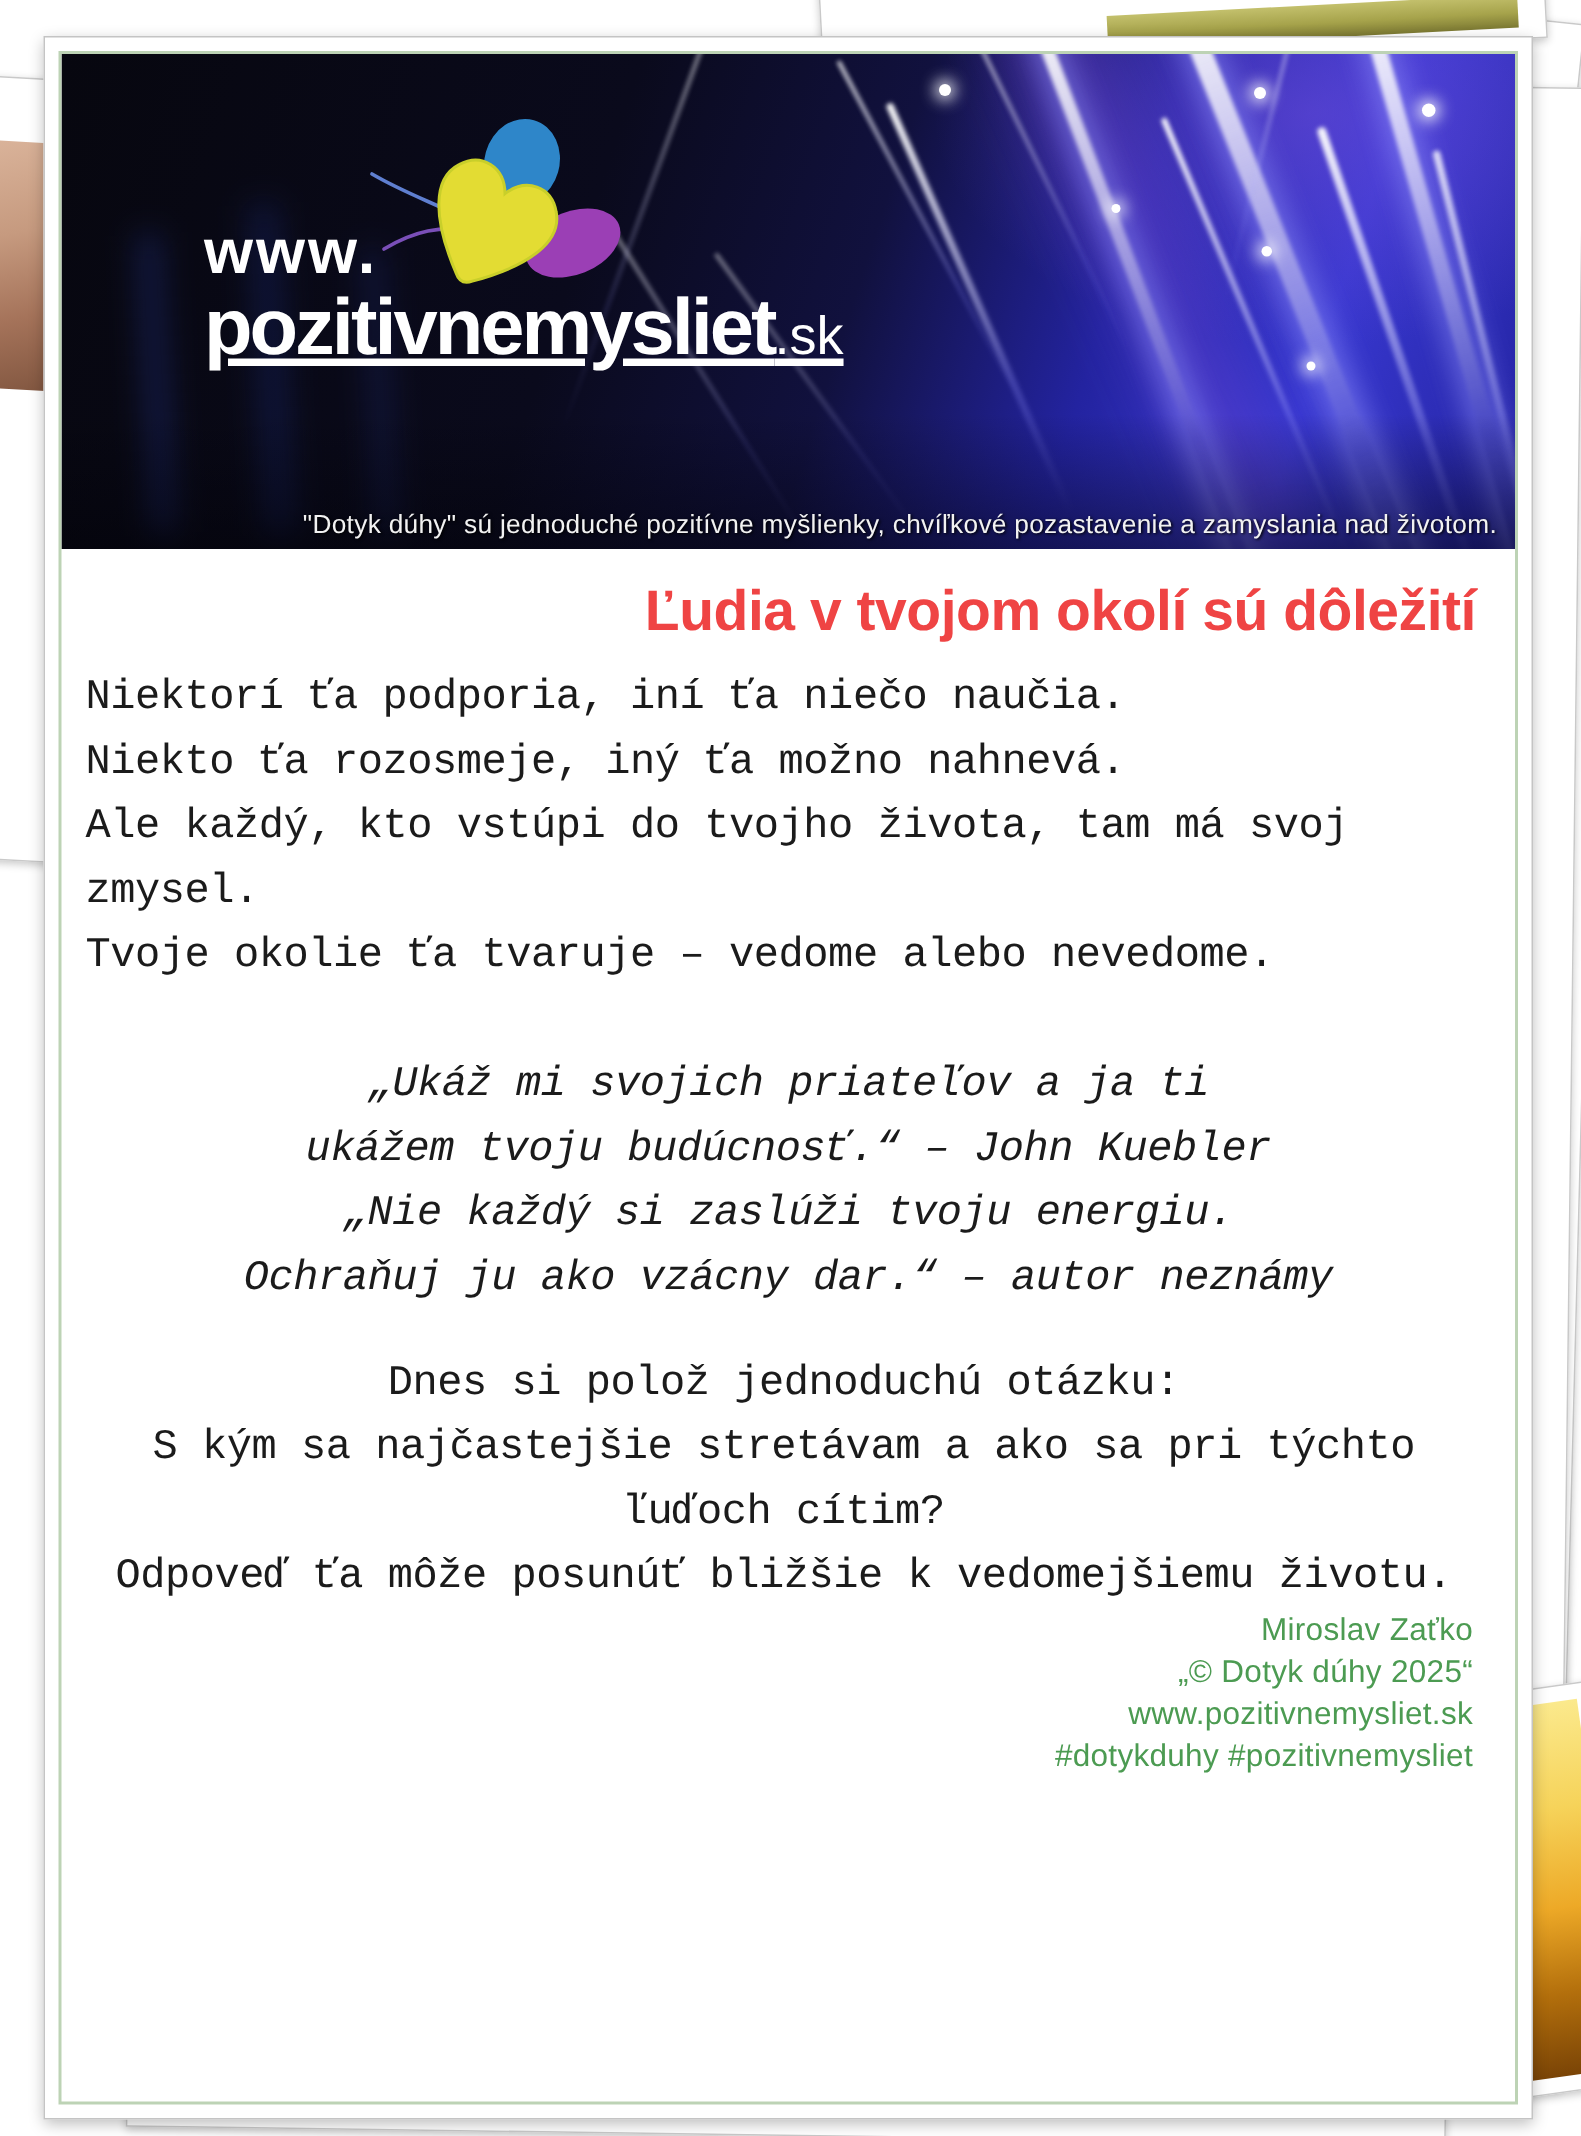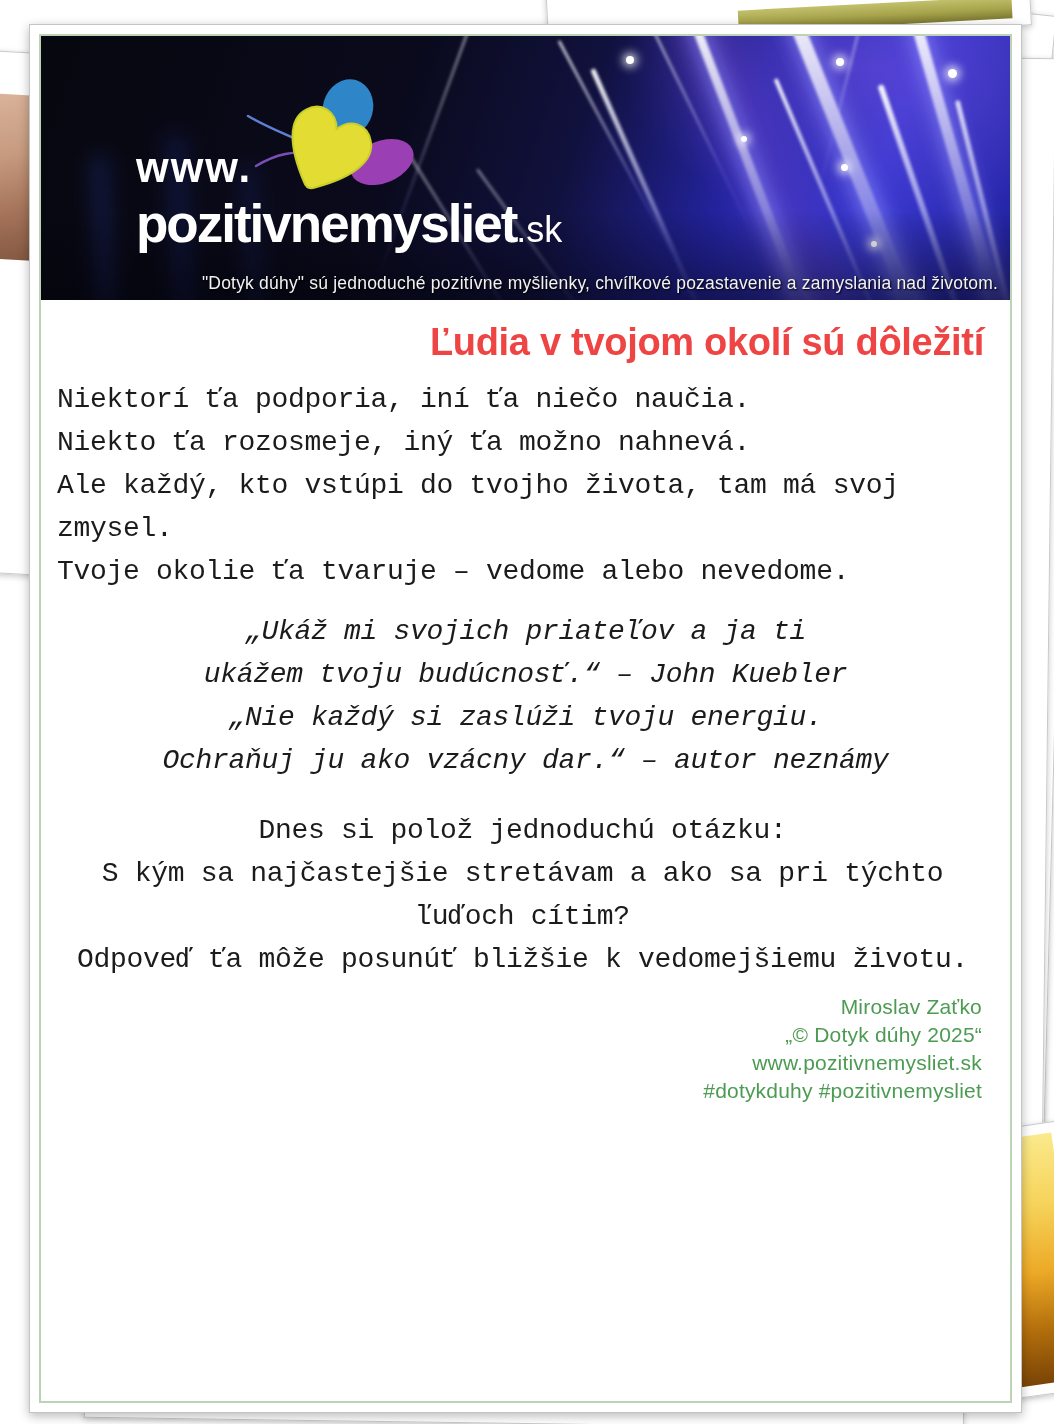--- a/index.html
+++ b/index.html
@@ -25,21 +25,21 @@
     background:linear-gradient(180deg,#fbe98c 0%,#f6d35a 28%,#eda927 55%,#b36f0c 78%,#7a4406 100%);}
   
   .main-card{
     position:absolute;left:29px;top:24px;width:993px;height:1389px;z-index:3;
     background:#fff;border:1px solid #c4c4c4;box-shadow:0 3px 10px rgba(0,0,0,.28);
     padding:9px;box-sizing:border-box;
   }
   .frame{width:100%;height:100%;border:2px solid #bdd3b5;box-sizing:border-box;overflow:hidden;background:#fff;}
   
   .hero{
-    position:relative;width:100%;height:264px;overflow:hidden;
+    position:relative;width:100%;height:330px;overflow:hidden;
     background:
       radial-gradient(ellipse 420px 260px at 86% 12%, rgba(124,84,226,.45), rgba(0,0,0,0) 60%),
       linear-gradient(108deg,#07070f 0%,#0a0a1c 36%,#11113e 54%,#2323a0 70%,#3737cf 84%,#2b2bb2 94%,#2121a0 100%);
   }
   .hero .shade{position:absolute;left:0;right:0;bottom:0;height:90px;
     background:linear-gradient(to top,rgba(2,2,8,.5),rgba(0,0,0,0));}
   .beam{position:absolute;border-radius:4px;filter:blur(1.5px);
     background:linear-gradient(to bottom,rgba(255,255,255,.95),rgba(150,150,255,.28) 68%,rgba(0,0,0,0));}
   .beam.bright{box-shadow:0 0 18px 5px rgba(145,145,255,.55);}
   .b1{left:575px;top:-10px;width:3px;height:250px;transform:rotate(-28deg);opacity:.8;}
@@ -63,41 +63,41 @@
   .v3{left:205px;top:130px;width:14px;height:190px;background:rgba(40,60,160,.25);}
   .dot{position:absolute;border-radius:50%;background:#fff;box-shadow:0 0 10px 3px rgba(255,255,255,.85);}
   .d1{left:585px;top:20px;width:8px;height:8px;}
   .d2{left:700px;top:100px;width:6px;height:6px;}
   .d3{left:795px;top:22px;width:8px;height:8px;}
   .d4{left:907px;top:33px;width:9px;height:9px;}
   .d5{left:800px;top:128px;width:7px;height:7px;}
   .d6{left:830px;top:205px;width:6px;height:6px;}
   .logo{position:absolute;left:95px;top:112px;color:#fff;z-index:5;}
   .logo .www{font-size:42px;font-weight:bold;letter-spacing:2px;line-height:40px;}
-  .logo .mainword{font-size:53px;font-weight:bold;letter-spacing:-2px;line-height:72px;white-space:nowrap;}
+  .logo .mainword{font-size:53px;font-weight:bold;letter-spacing:-2px;line-height:61px;white-space:nowrap;text-decoration:underline;}
   .logo .tld{font-size:36px;font-weight:400;letter-spacing:0;}
   .butterfly{position:absolute;left:195px;top:42px;z-index:4;}
   .tagline{
     position:absolute;right:12px;bottom:6px;z-index:6;
     color:#f2f2f2;font-size:17.5px;letter-spacing:.2px;
     text-shadow:1px 1px 2px #000;white-space:nowrap;
   }
   
   .content{padding:0 16px;color:#1b1b1b;}
   .title{
     margin-top:22px;text-align:right;padding-right:10px;
     font-size:38px;font-weight:bold;line-height:40px;color:#ef4444;letter-spacing:-.3px;
   }
   .para{font-size:28px;line-height:43px;letter-spacing:-.3px;white-space:pre-line;font-family:Liberation Mono, monospace;}
   .p1{margin-top:16px;text-align:left;}
   .p2{margin-top:54px;text-align:right;padding-right:10px;}
-  .quotes{margin-top:17px;text-align:center;font-style:italic;}
+  .quotes{margin-top:43px;text-align:center;font-style:italic;}
   .p3{margin-top:27px;text-align:center;margin-left:-6px;}
   .footer{
-    margin-top:12px;text-align:right;padding-right:12px;
+    text-align:right;padding-right:12px;
     color:#4c9b52;font-size:21px;line-height:28px;white-space:pre-line;letter-spacing:.2px;
   }
 </style>
 </head>
 <body>
 
 <div class="scene">
 
   <div class="bcard bcard-left2"></div>
   <div class="bcard bcard-left">

